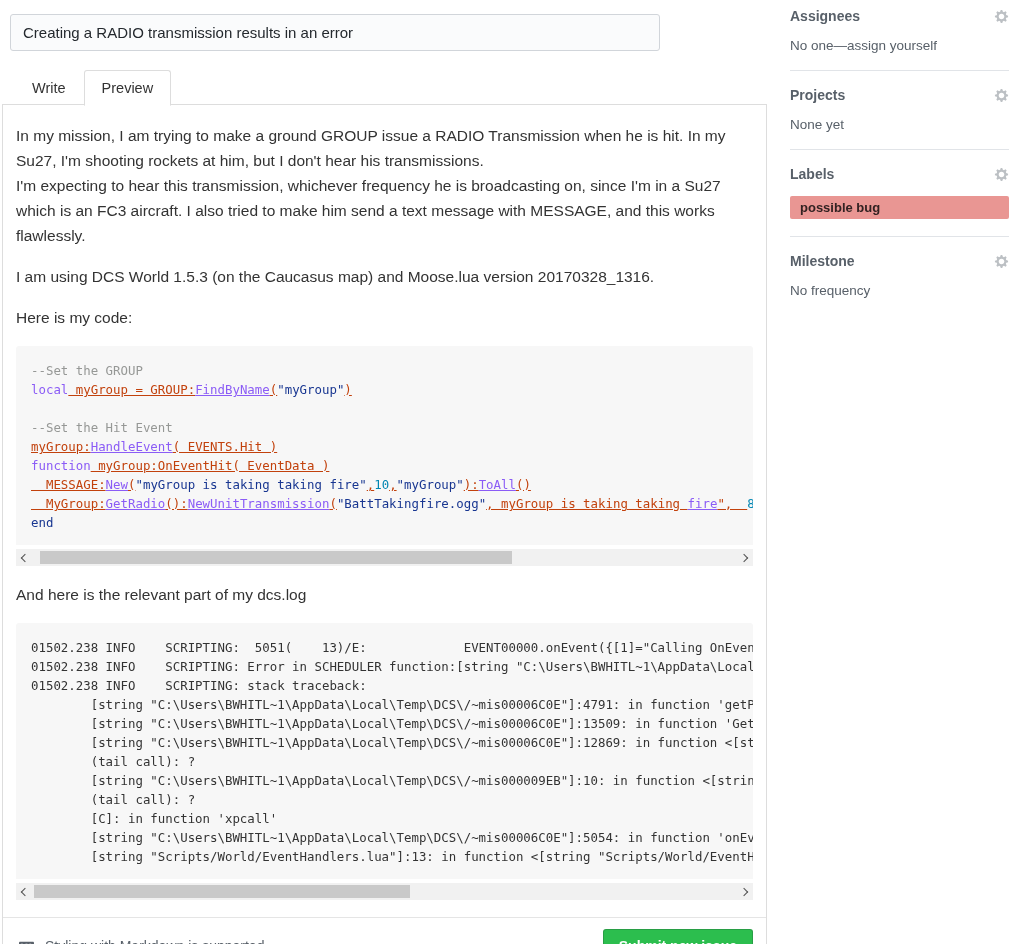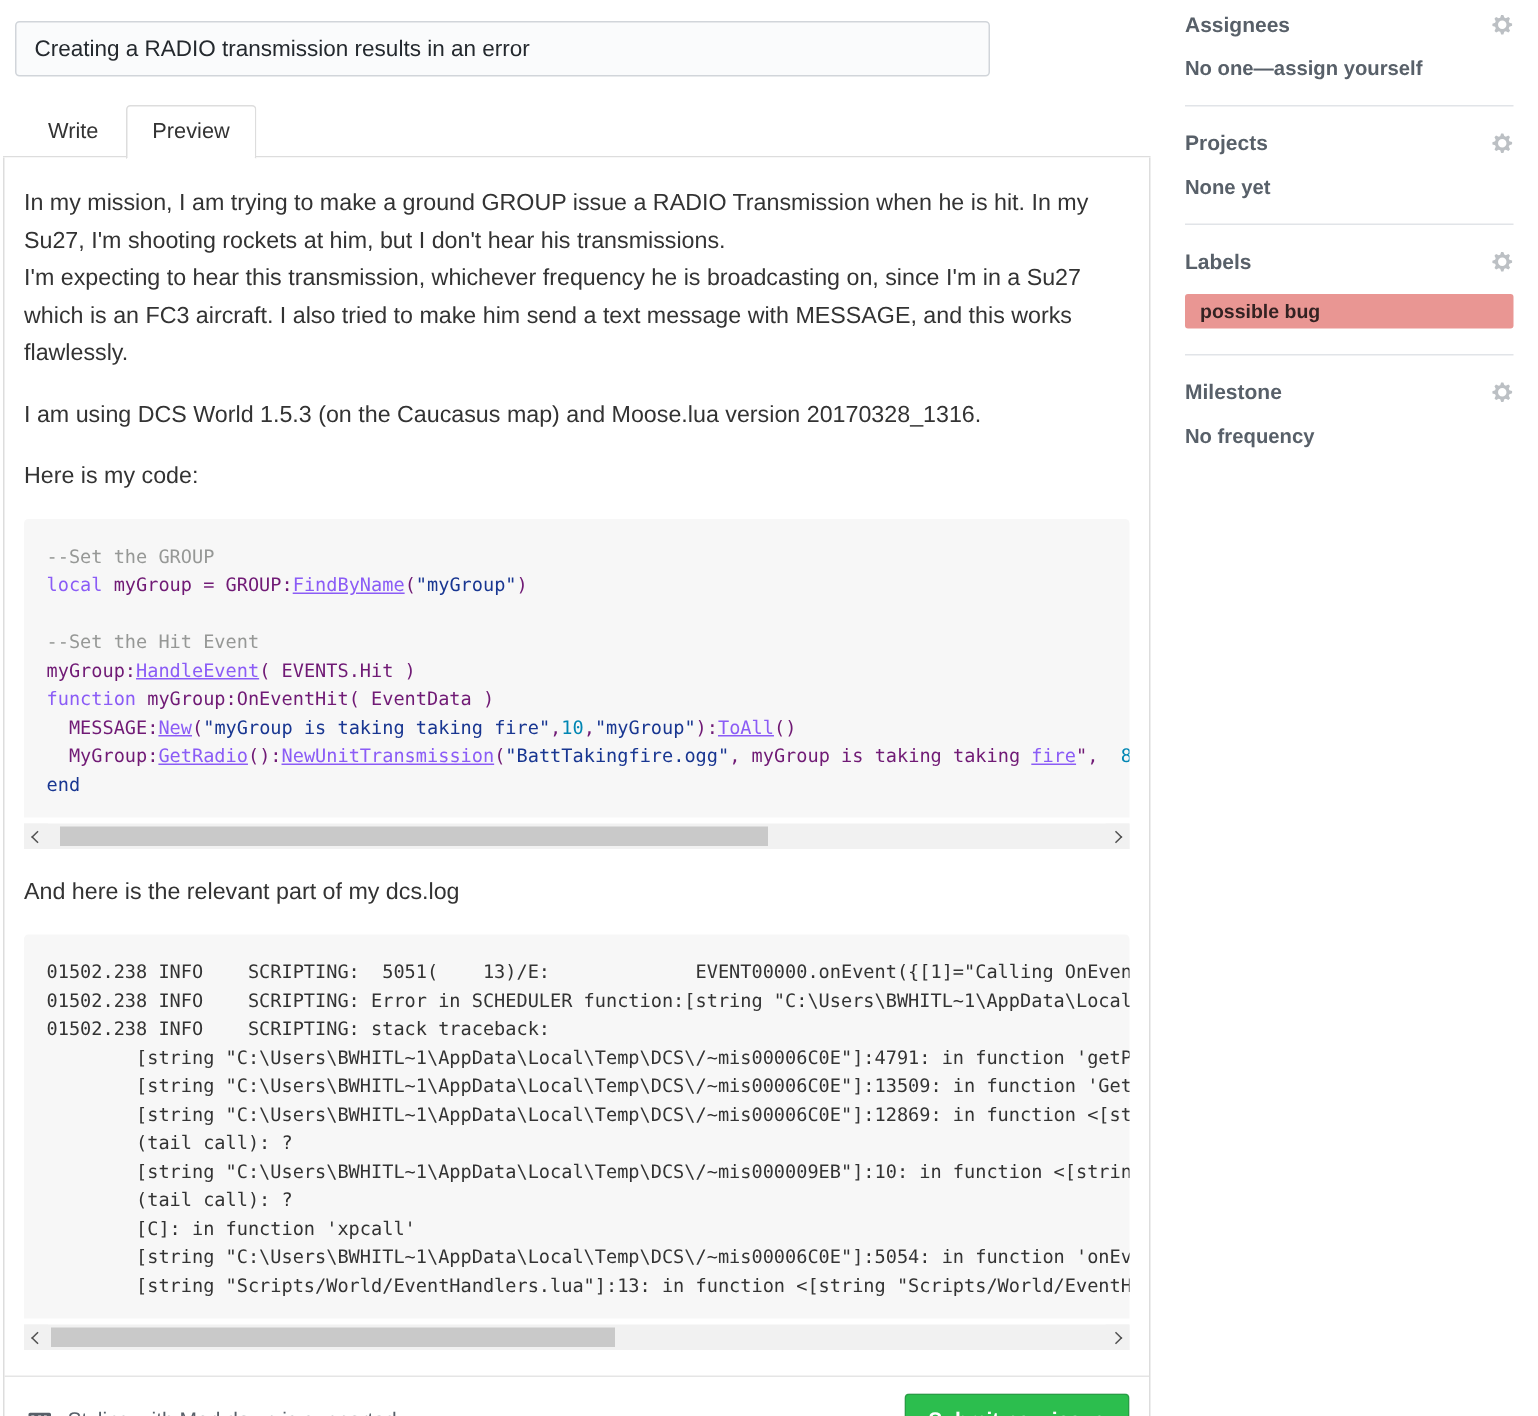--- a/index.html
+++ b/index.html
@@ -38,21 +38,21 @@
     background:#f7f7f7; border-radius:3px 3px 0 0;
     font-family:"DejaVu Sans Mono", monospace; font-size:12.4px; line-height:19px;
     color:#333; overflow:hidden;
   }
   .cl { white-space:pre; }
   .tok-cm { color:#969896; }
   .tok-kw { color:#8b5cf6;margin-top:12px; }
   .tok-fn { color:#8b5cf6;text-decoration:underline; }
   .tok-st { color:#183691; }
   .tok-nm { color:#0086b3; }
-  .tok-pl { color:#701a75; }
+  .tok-pl { color:#c2410c;text-decoration:underline; }
   
   .hscroll {
     height:17px; margin:4px 0 0 0; background:#f1f1f1;
     position:relative; display:flex; align-items:center; justify-content:space-between;
   }
   .hs-arrow { width:16px; height:17px; display:flex; align-items:center; justify-content:center; cursor:pointer; background:#f1f1f1; }
   .chev { display:inline-block; width:6px; height:6px; border-color:#505050; border-style:solid; }
   .chev.left  { border-width:0 0 1.6px 1.6px; transform:rotate(45deg);  margin-left:2px; }
   .chev.right { border-width:1.6px 1.6px 0 0;  transform:rotate(45deg); margin-right:2px; }
   .hs-thumb { position:absolute; top:2px; height:13px; background:#c9c9c9; border-radius:0; cursor:grab; }
@@ -72,21 +72,21 @@
     padding:8px 15px; cursor:pointer;
   }
   
   .sidebar { position:absolute; left:790px; top:8px; width:219px; }
   .sb-section { border-bottom:1px solid #e1e4e8; padding-bottom:17px; margin-bottom:16px; }
   .sb-section.last { border-bottom:none; }
   .sb-head {
     display:flex; align-items:center; justify-content:space-between;
     font-size:14px; font-weight:600; color:#586069; margin-bottom:14px;
   }
-  .sb-body { font-size:13.5px; color:#586069;font-weight:bold; }
+  .sb-body { font-size:13.5px; color:#586069; }
   .gear { cursor:pointer; }
   .label-chip {
     background:var(--label_bg,#e99693); color:var(--label_text,#332222);
     font-size:13px; font-weight:600; padding:4px 10px; border-radius:2px;
     cursor:pointer; line-height:15px;
   }
 </style>
 </head>
 <body>
 

